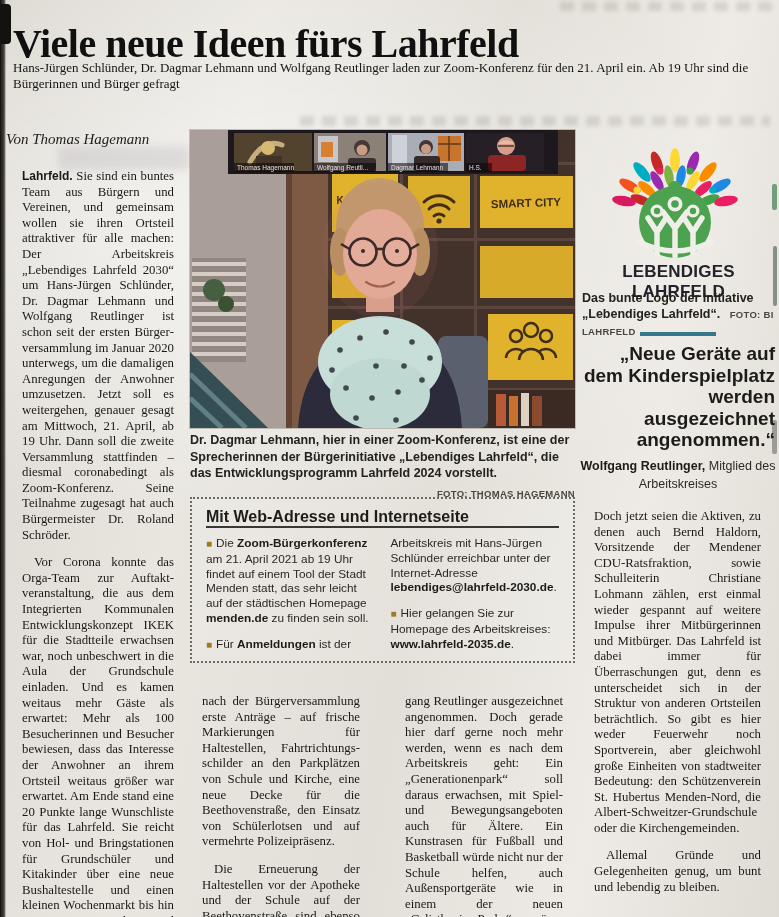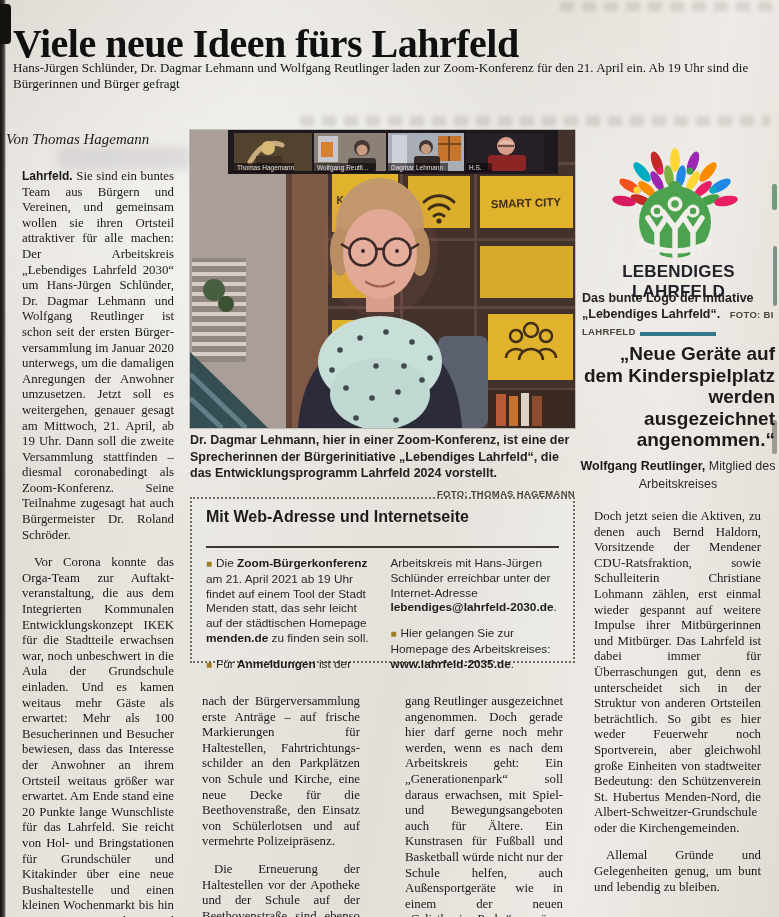--- a/index.html
+++ b/index.html
@@ -37,21 +37,21 @@
   
   .photo{position:absolute;left:190px;top:130px;width:385px;height:298px;box-shadow:0 0 0 1px rgba(60,50,40,.25);}
   .caption{position:absolute;left:190px;top:432px;width:385px;
     font-family:"Liberation Sans",sans-serif;font-weight:700;font-size:12.5px;line-height:16.5px;color:#24221f;}
   .credit{font-size:9.5px;font-weight:700;color:#4a463e;letter-spacing:.3px;float:right;margin-top:4px;}
 
   
   .infobox{position:absolute;left:190px;top:497px;width:385px;height:166px;box-sizing:border-box;
     border:2px dotted #6f6a60;padding:9px 14px 8px 14px;background:rgba(255,255,255,.12);
     font-family:"Liberation Sans",sans-serif;}
-  .infobox h3{margin:0 0 5px 0;font-size:16px;color:#1e1c19;border-bottom:2px solid #3a3731;padding-bottom:20px;}
+  .infobox h3{margin:0 0 5px 0;font-size:16px;color:#1e1c19;border-bottom:2px solid #3a3731;padding-bottom:0;}
   .ib-cols{display:flex;gap:16px;margin-top:8px;}
   .ib-col{flex:1;font-size:11.8px;line-height:14.8px;color:#2a2825;}
   .ib-item{margin:0 0 11px 0;}
   .bullet{color:#9c7c1c;font-size:10px;margin-right:4px;}
   .ib-col b{color:#1d1b18;}
 
   
   .logo-box{position:absolute;left:605px;top:144px;width:140px;height:118px;}
   .logo-title{position:absolute;left:582px;top:262px;width:193px;text-align:center;
     font-family:"Liberation Sans",sans-serif;font-weight:700;font-size:17px;letter-spacing:.2px;color:#23222a;}

